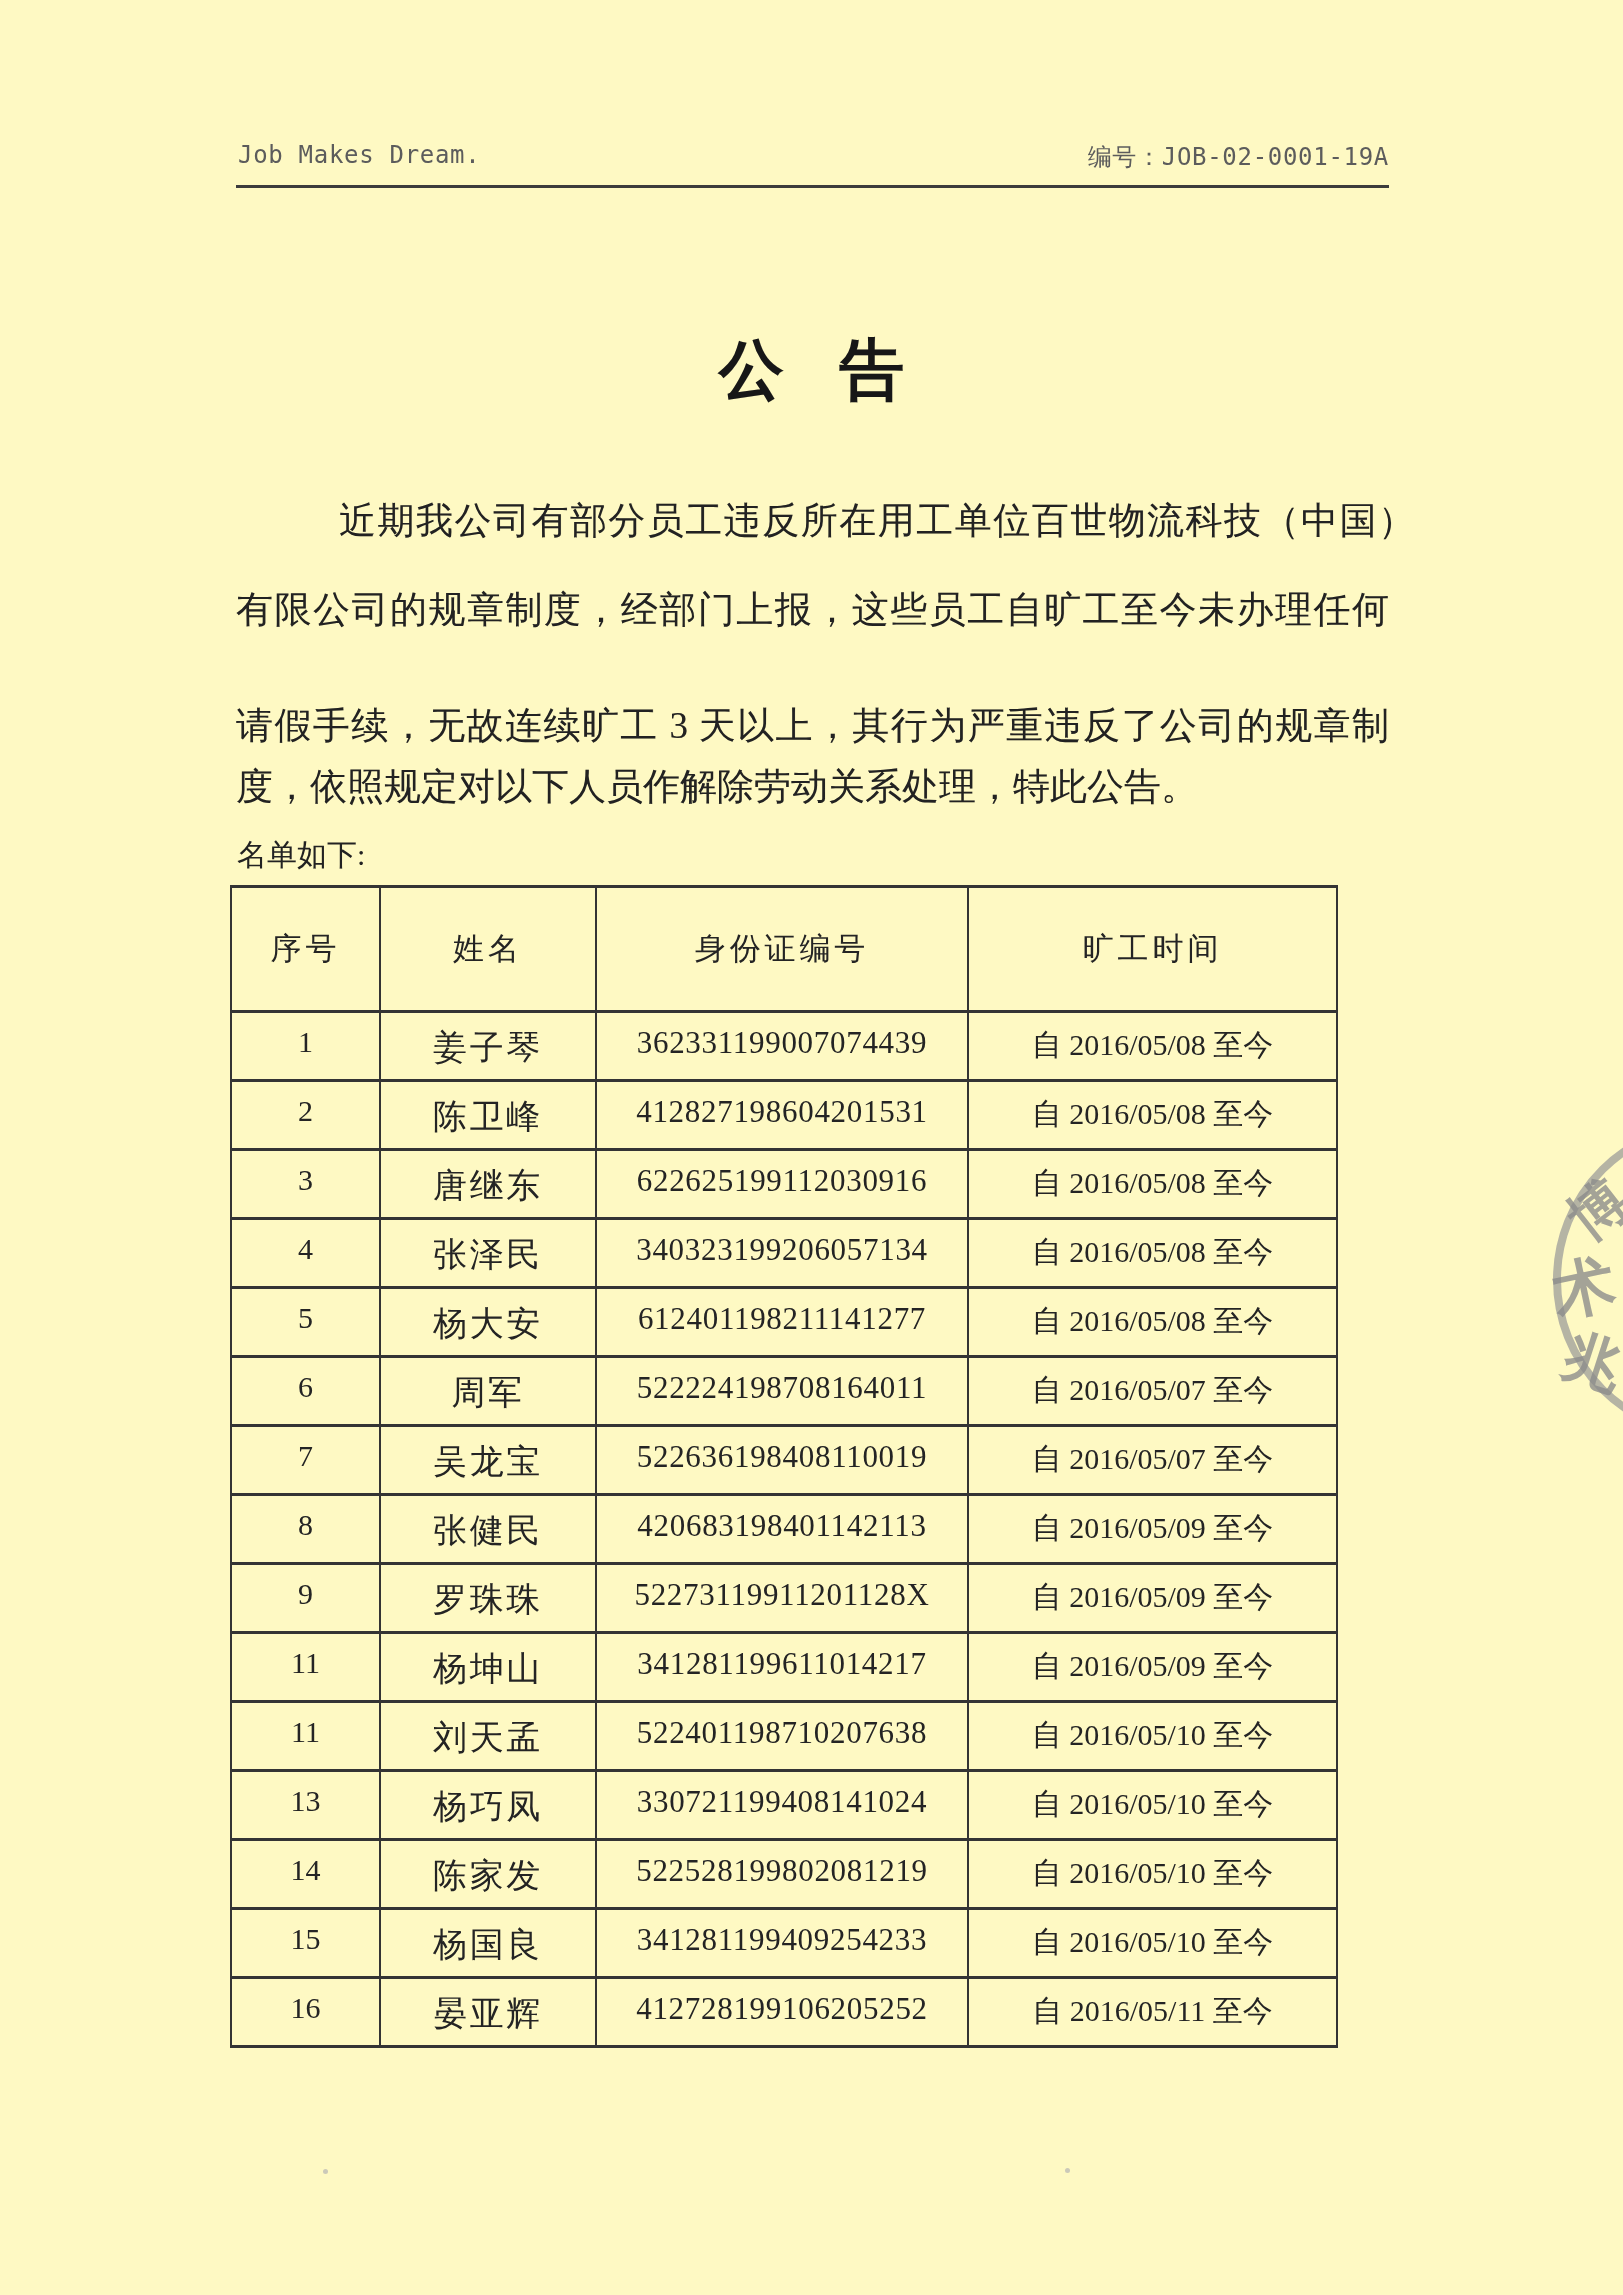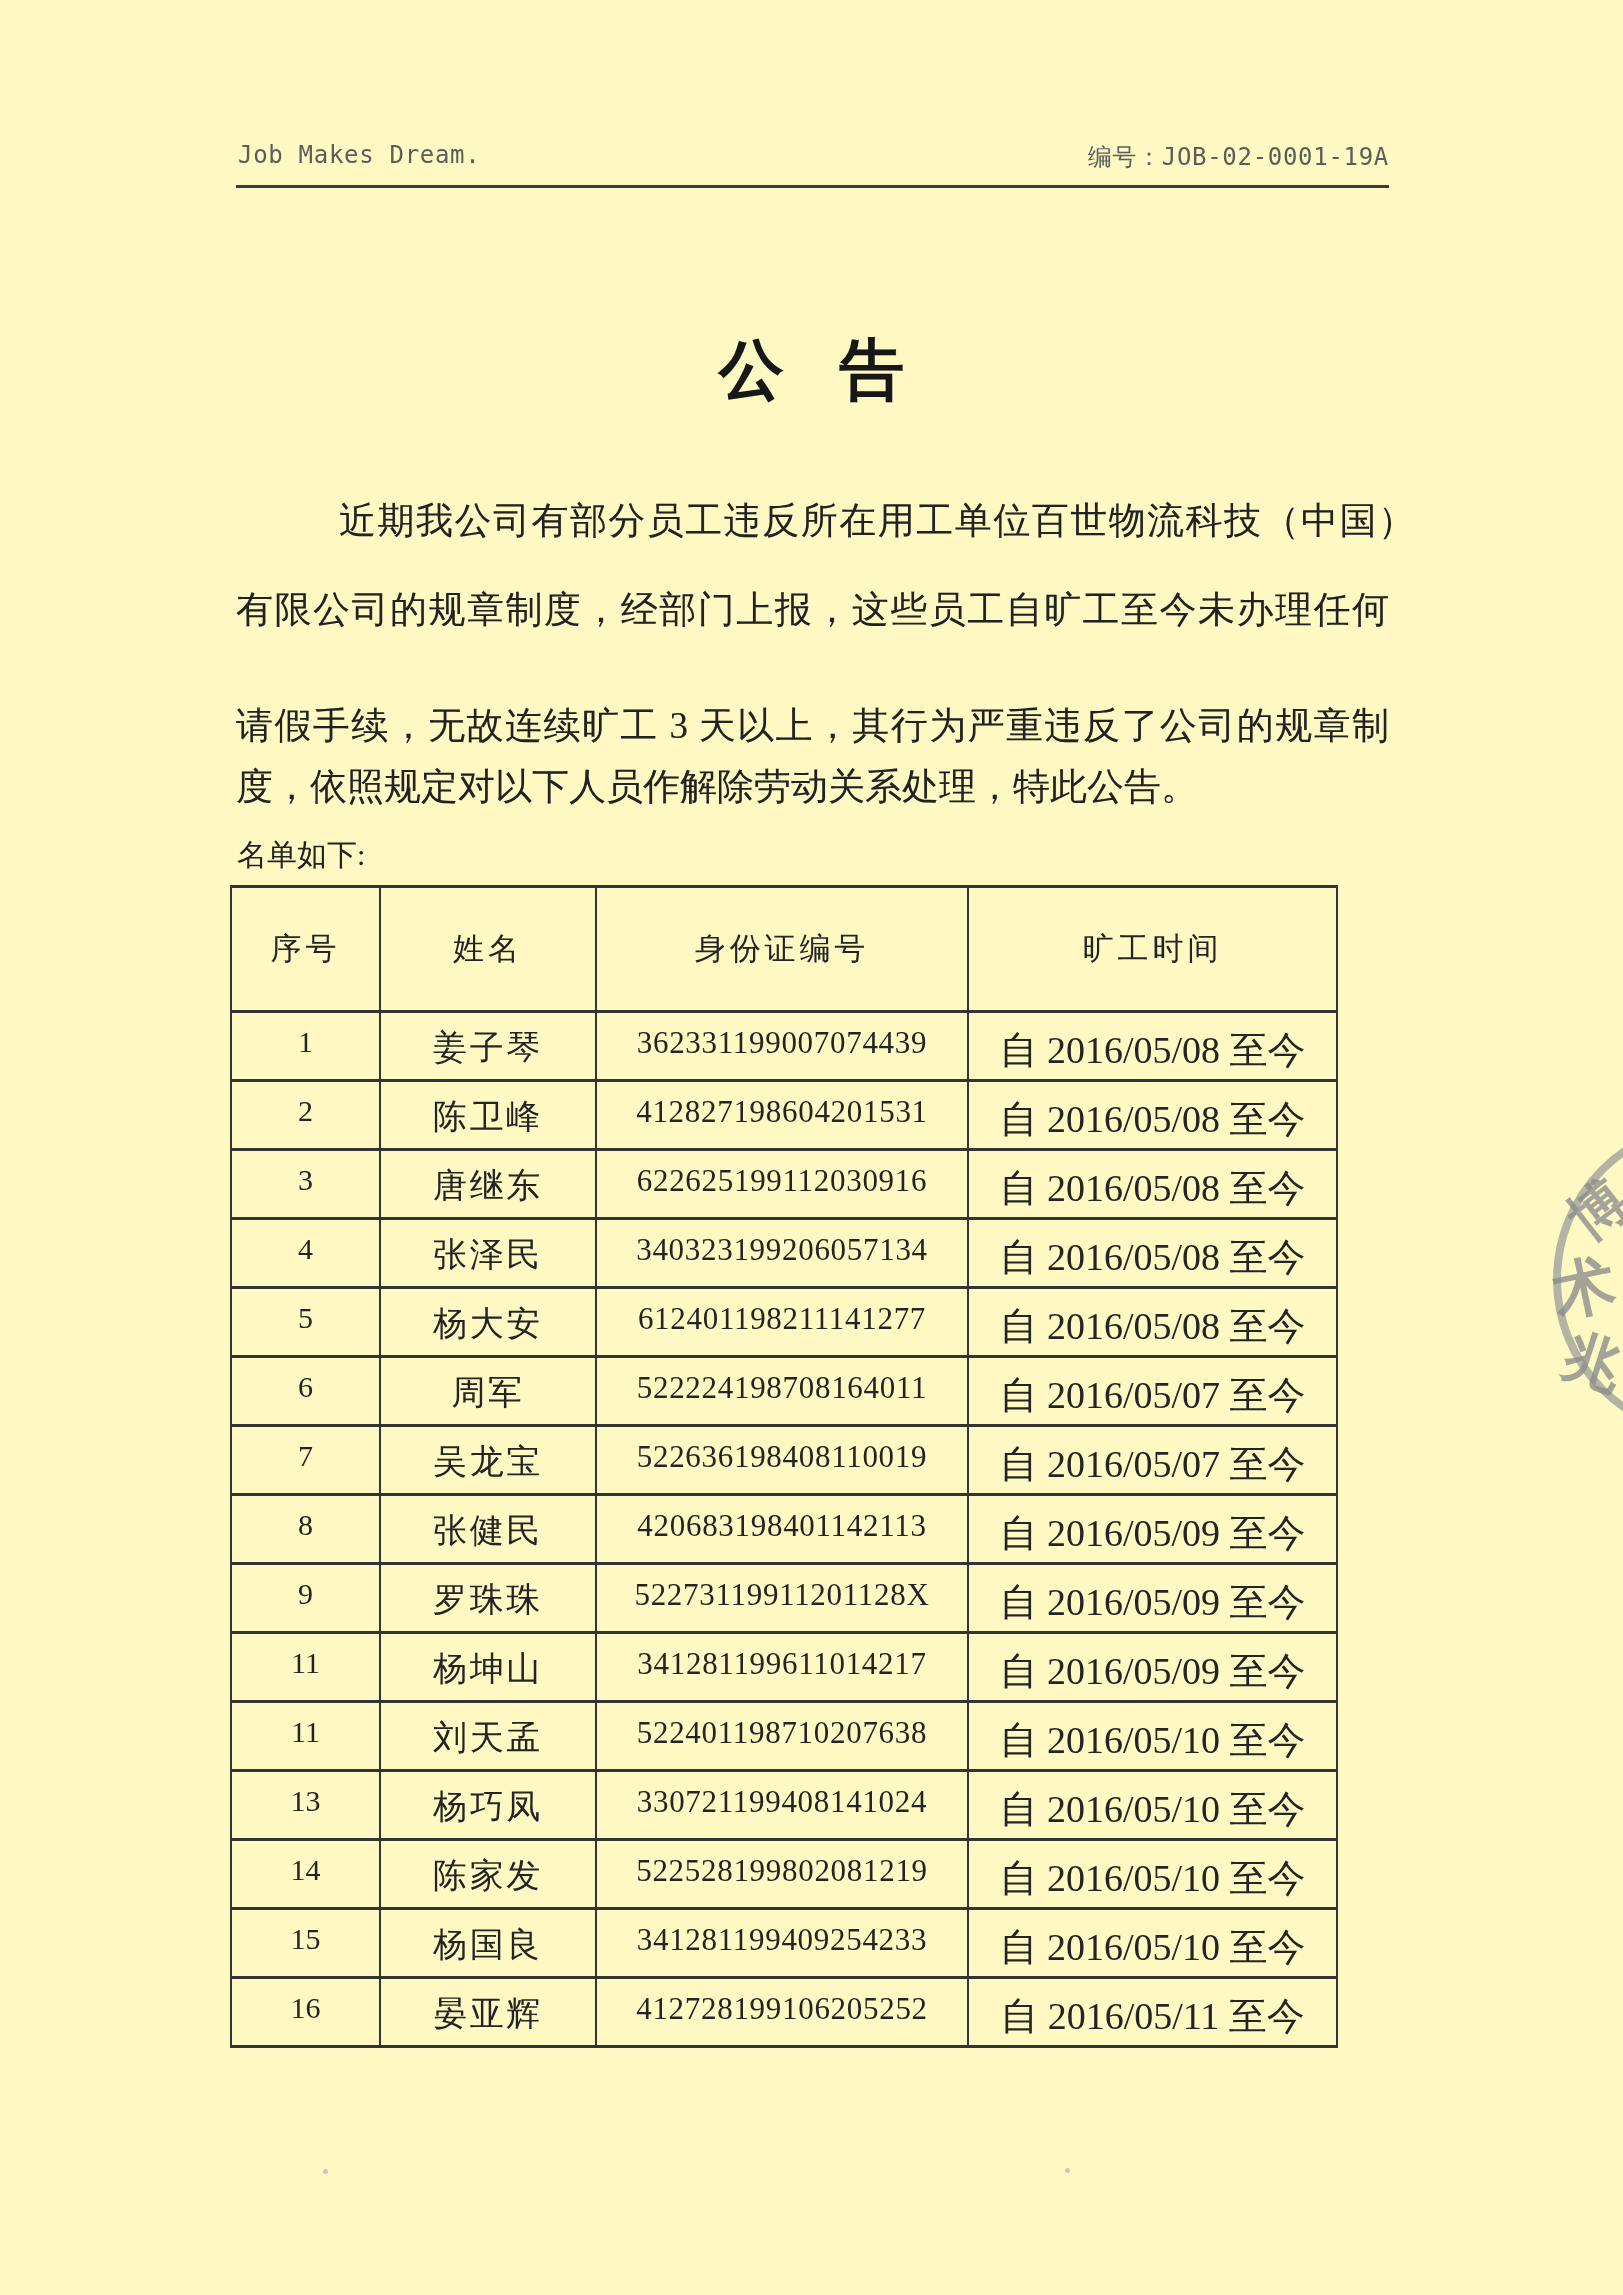--- a/index.html
+++ b/index.html
@@ -50,21 +50,21 @@
   table.roster thead th {
     height:125px; box-sizing:border-box; vertical-align:middle;
     font-size:31px; font-weight:normal; letter-spacing:3.9px;
   }
   table.roster td {
     height:69px; box-sizing:border-box; vertical-align:top; padding-top:11.8px;
   }
   td.c-no     { font-size:30px; padding-top:19.6px; }
   td.c-name   { font-size:34px; letter-spacing:2.6px; }
   td.c-id     { font-size:31px; letter-spacing:0.7px; }
-  td.c-period { font-size:38px; }
+  td.c-period { font-size:30px; }
   
   .stamp-circle {
     position:absolute; left:1553px; top:1120px; width:319px; height:319px;
     border-radius:50%; border:8.5px solid rgba(152,152,152,.72);
     box-sizing:border-box;
   }
   .stamp-glyph {
     position:absolute; color:rgba(138,138,138,.78);
     font-weight:bold; line-height:1;
   }

